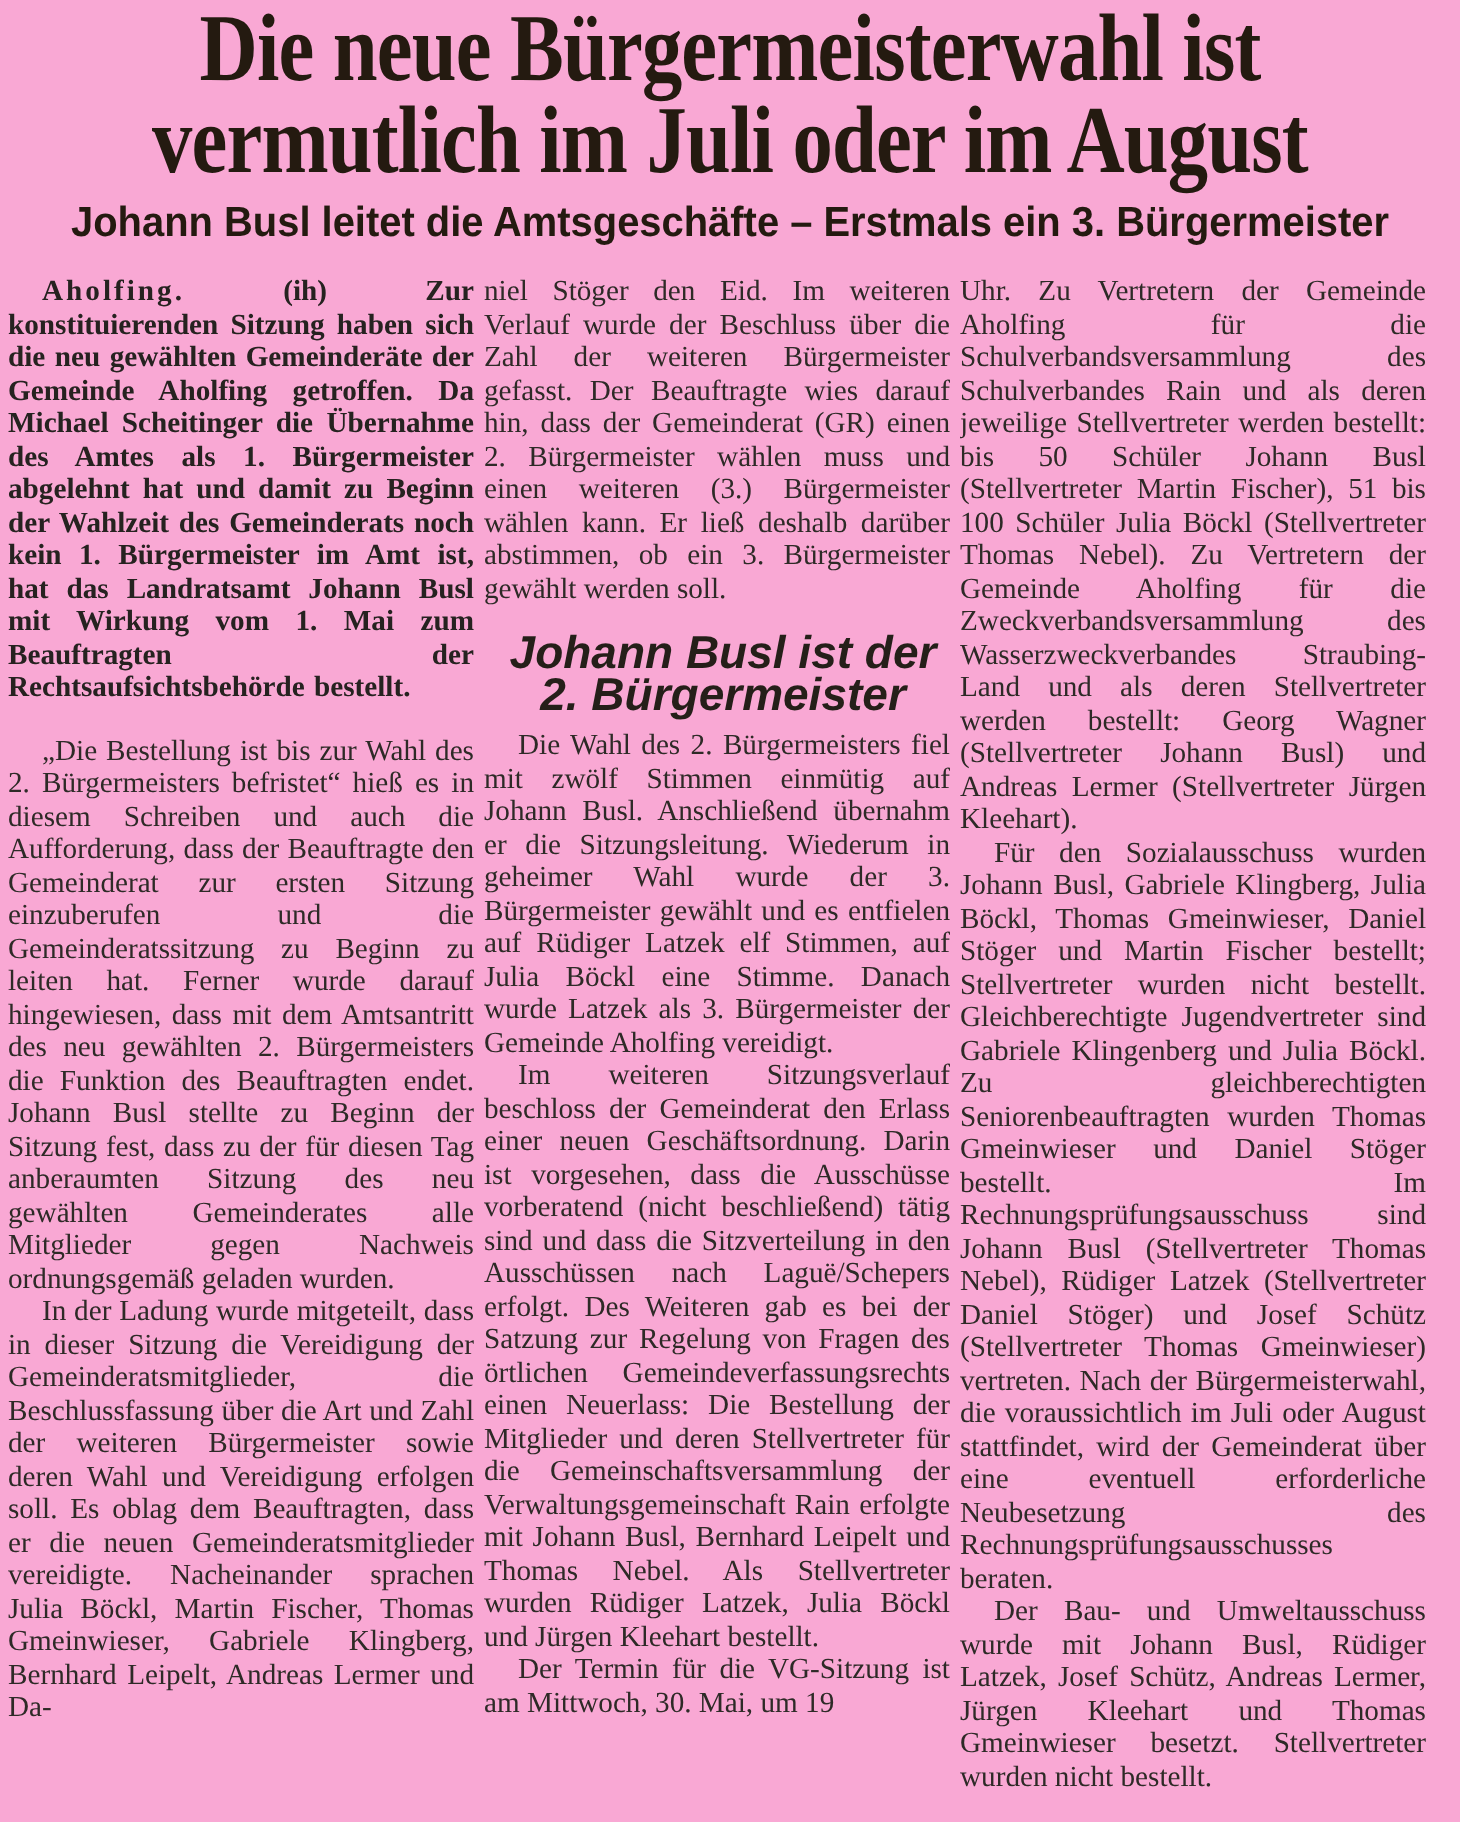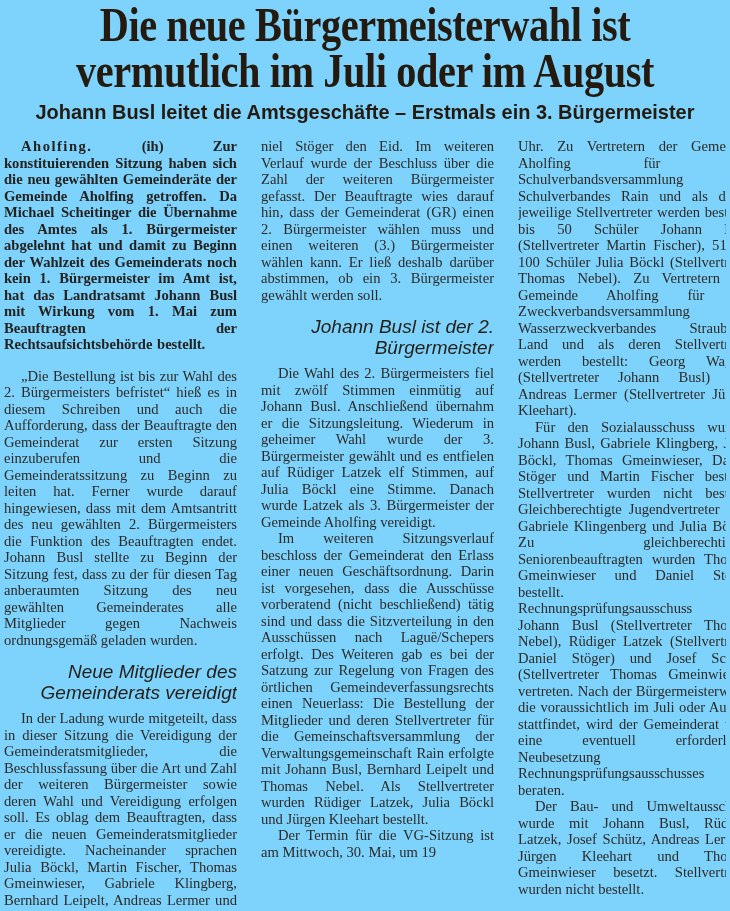--- a/index.html
+++ b/index.html
@@ -1,21 +1,21 @@
 <!DOCTYPE html>
 <html lang="de"><head>
 <meta charset="utf-8">
 <style>
   html,body{margin:0;padding:0;}
   body{background:#e8e8e8;}
   .page{
     position:relative;
     width:730px;height:911px;
     margin:0 auto;
-    background:#7dd3fc;
+    background:#f9a8d4;
     overflow:hidden;
     color:#2e2a27;
   }
   .headline{
     margin:2px 0 0 0;
     width:730px;
     text-align:center;
     font-family:"Liberation Serif", serif;
     font-weight:700;
     font-size:48px;
@@ -35,21 +35,21 @@
     line-height:24px;
     color:#241a10;
     transform:scaleX(0.95);
     transform-origin:50% 0;
   }
   .content{
     position:absolute;
     left:4px; top:138px;
     width:722px; height:773px;
     display:flex;
-    gap:24px;
+    gap:5px;
     overflow:hidden;
   }
   .col{
     width:233px;
     flex:0 0 233px;
     font-family:"Liberation Serif", serif;
     font-size:14.6px;
     line-height:16.5px;
     text-align:justify;
     hyphens:auto;
@@ -67,44 +67,43 @@
     margin-bottom:15px;
     word-spacing:1px;
   }
   .dateline{
     font-weight:700;
     letter-spacing:1.5px;
   }
   .crosshead{
     font-family:"Liberation Sans", sans-serif;
     font-style:italic;
-    font-weight:400;
-    font-size:19px;
+    font-weight:700;
+    font-size:23px;
     line-height:21px;
     color:#251f19;
     margin:13px 0 7px 6px;
-    text-align:right;
+    text-align:center;
     text-indent:0;
   }
 </style>
 </head>
 <body>
 
 <div class="page">
 
   <h1 class="headline">Die neue Bürgermeisterwahl ist vermutlich im Juli oder im August</h1>
 
   <h2 class="subheadline">Johann Busl leitet die Amtsgeschäfte – Erstmals ein 3. Bürgermeister</h2>
 
   <div class="content">
 
     <div class="col">
       <p class="lead"><span class="dateline">Aholfing.</span> <span>(ih) Zur konstituierenden Sitzung haben sich die neu gewählten Gemeinderäte der Gemeinde Aholfing getroffen. Da Michael Scheitinger die Übernahme des Amtes als 1. Bürgermeister abgelehnt hat und damit zu Beginn der Wahlzeit des Gemeinderats noch kein 1. Bürgermeister im Amt ist, hat das Landratsamt Johann Busl mit Wirkung vom 1. Mai zum Beauftragten der Rechtsaufsichtsbehörde bestellt.</span></p>
       <p>„Die Bestellung ist bis zur Wahl des 2. Bürgermeisters befristet“ hieß es in diesem Schreiben und auch die Aufforderung, dass der Beauftragte den Gemeinderat zur ersten Sitzung einzuberufen und die Gemeinderatssitzung zu Beginn zu leiten hat. Ferner wurde darauf hingewiesen, dass mit dem Amtsantritt des neu gewählten 2. Bürgermeisters die Funktion des Beauftragten endet. Johann Busl stellte zu Beginn der Sitzung fest, dass zu der für diesen Tag anberaumten Sitzung des neu gewählten Gemeinderates alle Mitglieder gegen Nachweis ordnungsgemäß geladen wurden.</p>
-      <h3 class="crosshead">Neue Mitglieder des Gemeinderats vereidigt</h3>
       <p>In der Ladung wurde mitgeteilt, dass in dieser Sitzung die Vereidigung der Gemeinderatsmitglieder, die Beschlussfassung über die Art und Zahl der weiteren Bürgermeister sowie deren Wahl und Vereidigung erfolgen soll. Es oblag dem Beauftragten, dass er die neuen Gemeinderatsmitglieder vereidigte. Nacheinander sprachen Julia Böckl, Martin Fischer, Thomas Gmeinwieser, Gabriele Klingberg, Bernhard Leipelt, Andreas Lermer und Da-</p>
     </div>
 
     <div class="col">
       <p class="no-indent">niel Stöger den Eid. Im weiteren Verlauf wurde der Beschluss über die Zahl der weiteren Bürgermeister gefasst. Der Beauftragte wies darauf hin, dass der Gemeinderat (GR) einen 2. Bürgermeister wählen muss und einen weiteren (3.) Bürgermeister wählen kann. Er ließ deshalb darüber abstimmen, ob ein 3. Bürgermeister gewählt werden soll.</p>
       <h3 class="crosshead">Johann Busl ist der 2. Bürgermeister</h3>
       <p>Die Wahl des 2. Bürgermeisters fiel mit zwölf Stimmen einmütig auf Johann Busl. Anschließend übernahm er die Sitzungsleitung. Wiederum in geheimer Wahl wurde der 3. Bürgermeister gewählt und es entfielen auf Rüdiger Latzek elf Stimmen, auf Julia Böckl eine Stimme. Danach wurde Latzek als 3. Bürgermeister der Gemeinde Aholfing vereidigt.</p>
       <p>Im weiteren Sitzungsverlauf beschloss der Gemeinderat den Erlass einer neuen Geschäftsordnung. Darin ist vorgesehen, dass die Ausschüsse vorberatend (nicht beschließend) tätig sind und dass die Sitzverteilung in den Ausschüssen nach Laguë/Schepers erfolgt. Des Weiteren gab es bei der Satzung zur Regelung von Fragen des örtlichen Gemeindeverfassungsrechts einen Neuerlass: Die Bestellung der Mitglieder und deren Stellvertreter für die Gemeinschaftsversammlung der Verwaltungsgemeinschaft Rain erfolgte mit Johann Busl, Bernhard Leipelt und Thomas Nebel. Als Stellvertreter wurden Rüdiger Latzek, Julia Böckl und Jürgen Kleehart bestellt.</p>
       <p>Der Termin für die VG-Sitzung ist am Mittwoch, 30. Mai, um 19</p>
     </div>

